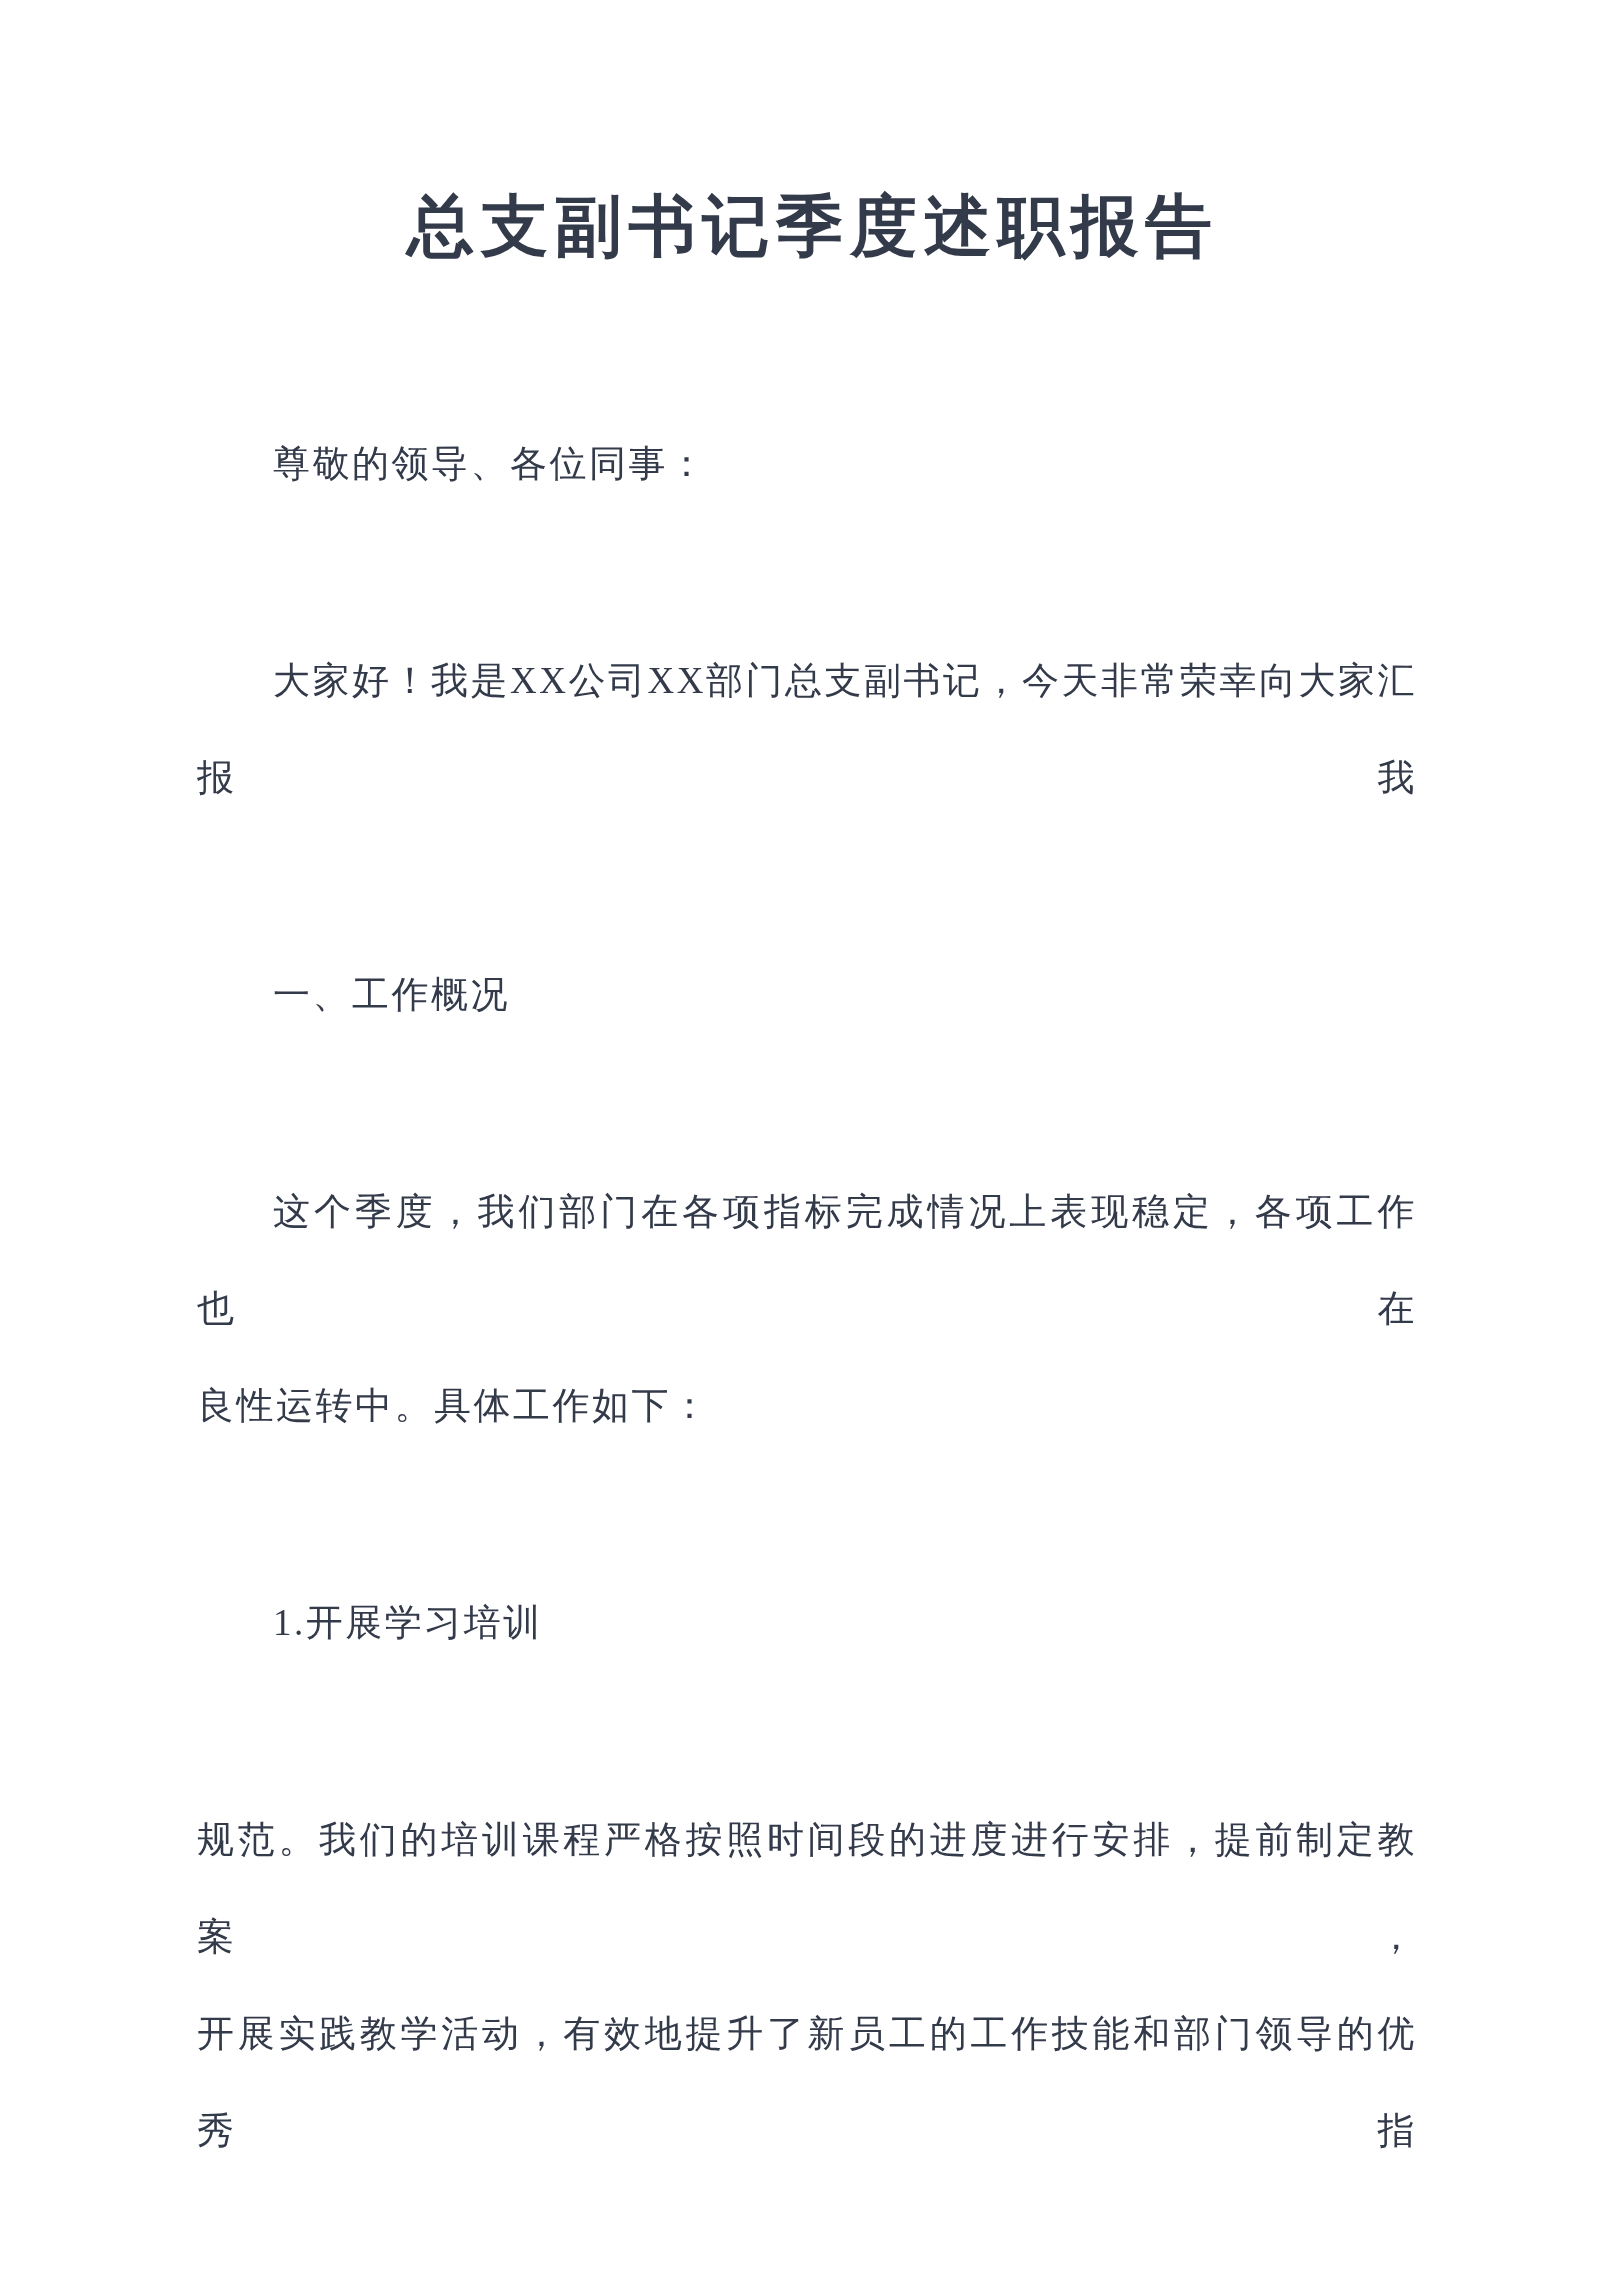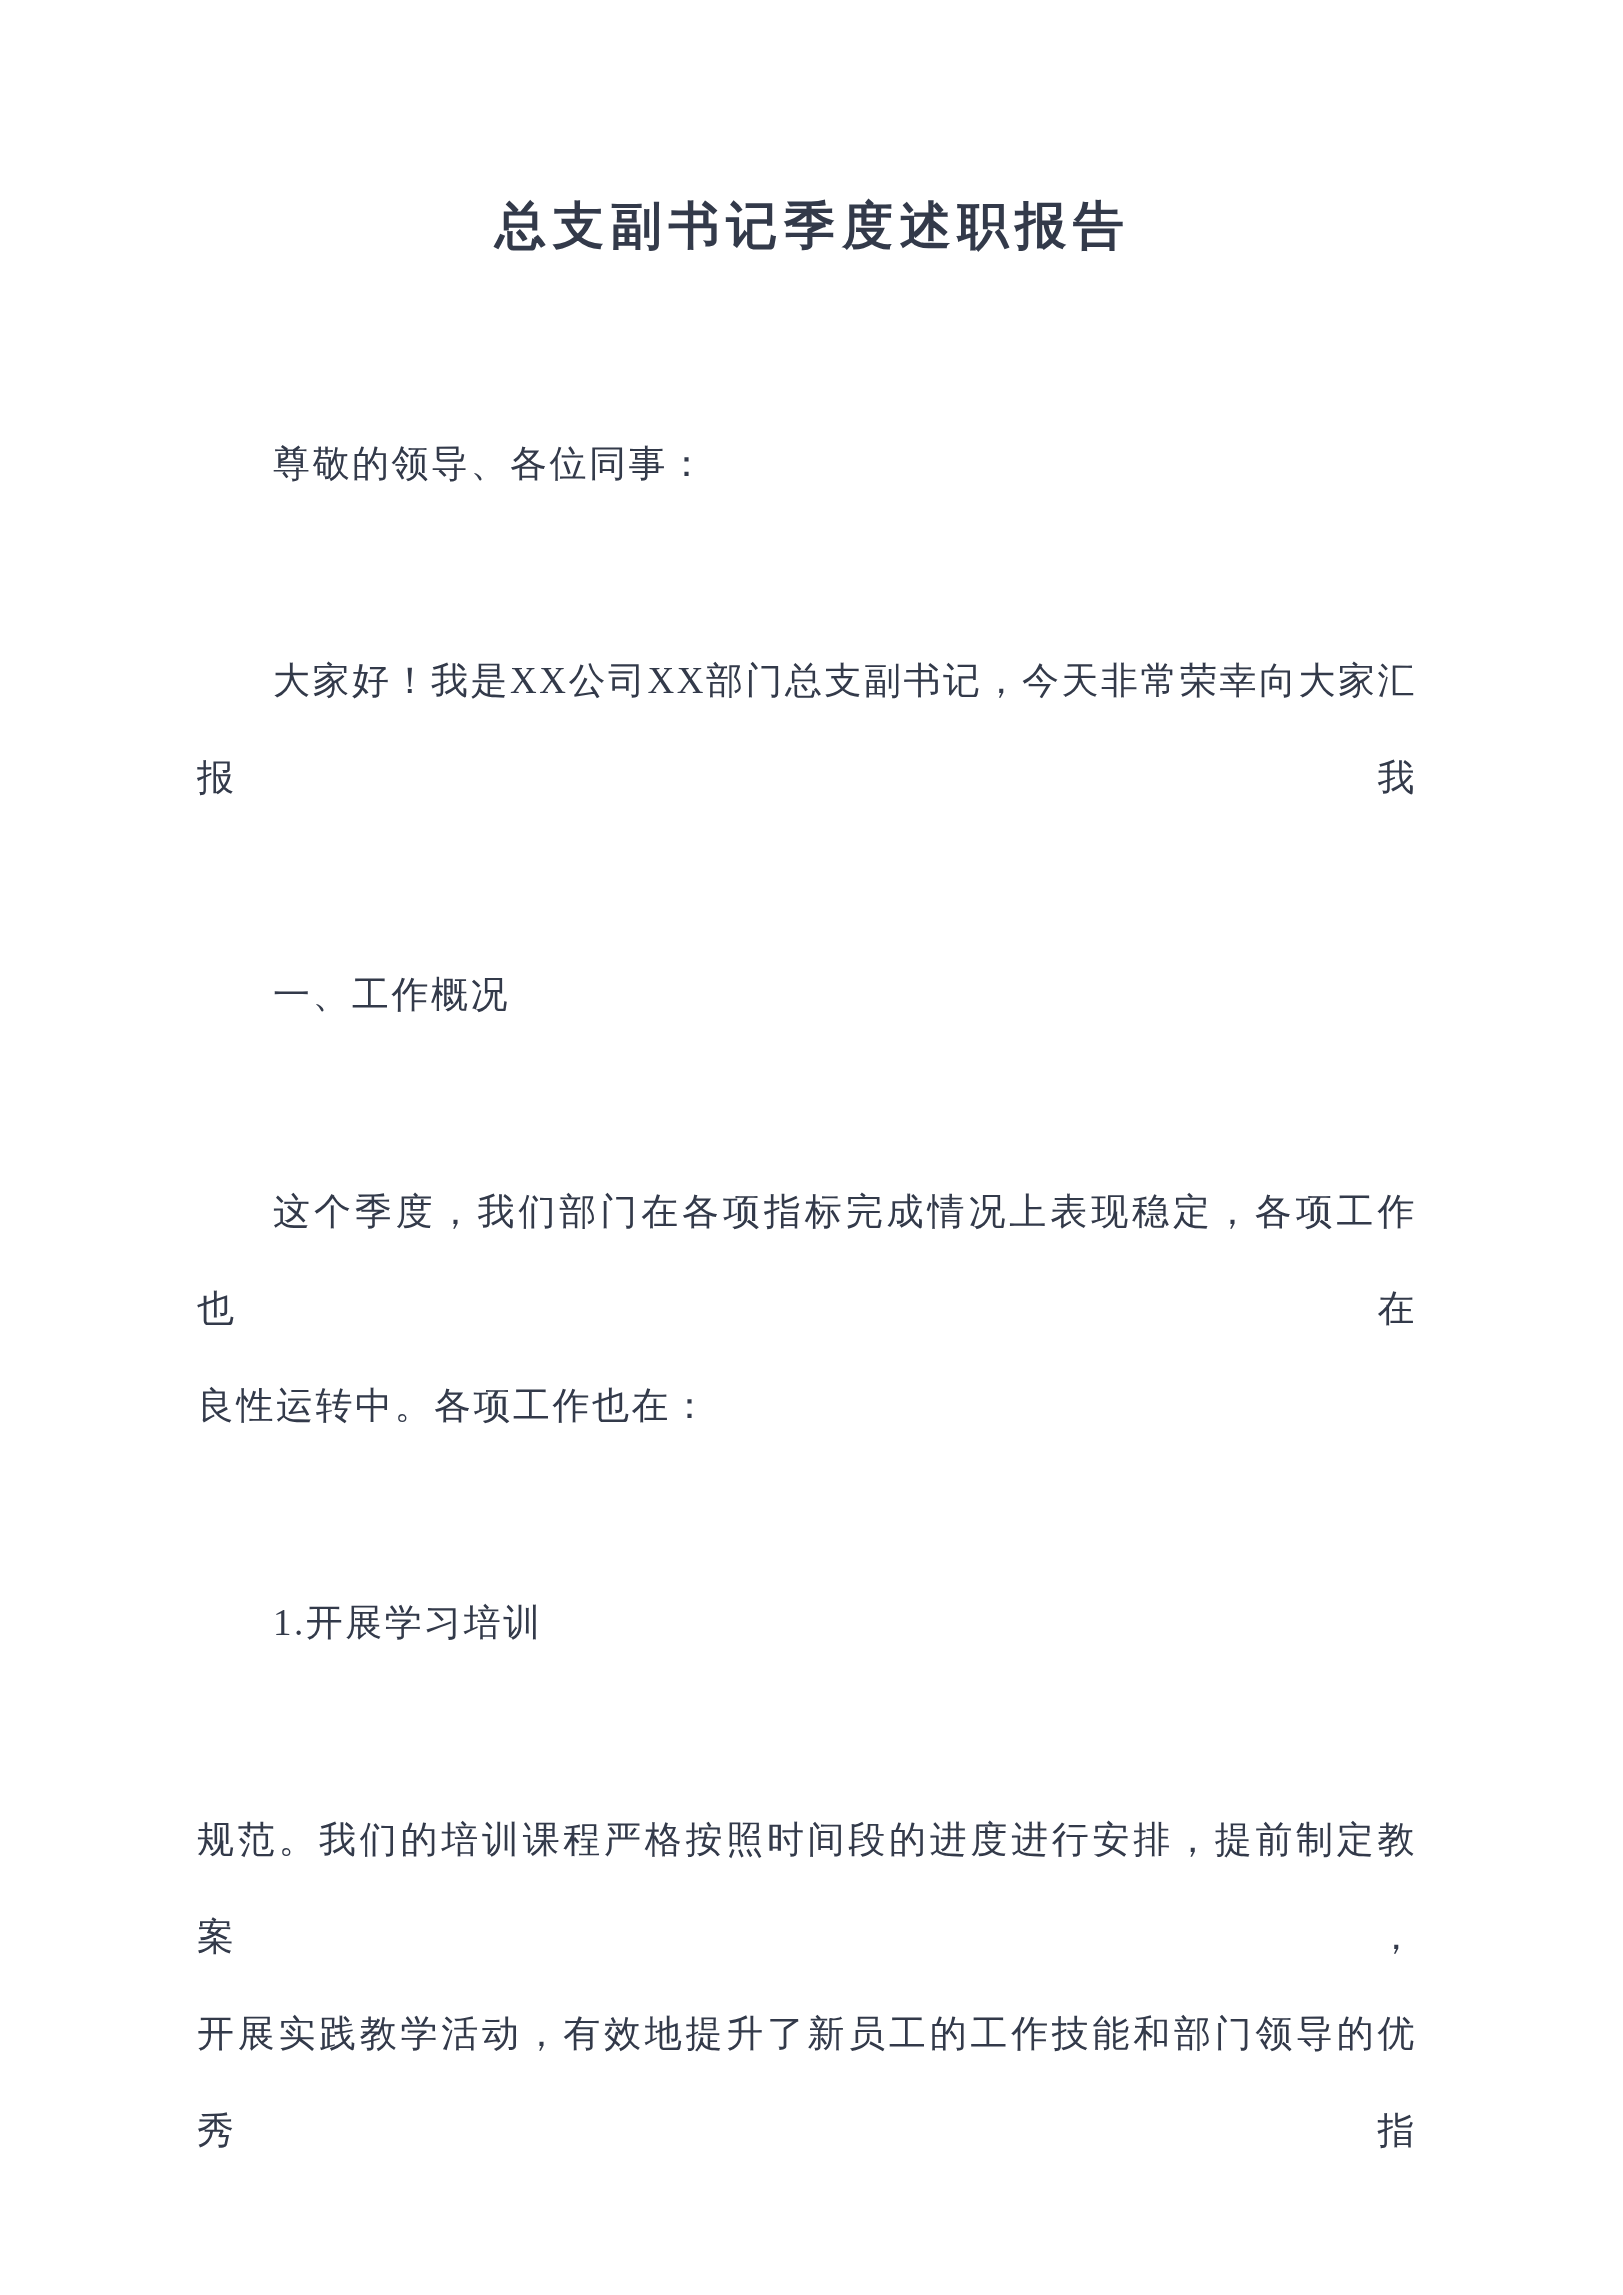--- a/index.html
+++ b/index.html
@@ -18,21 +18,21 @@
     width: 1624px;
     height: 2295px;
     background: #ffffff;
     overflow: hidden;
   }
   .content {
     padding: 178px 195px 0 197px; 
   }
   .doc-title {
     margin: 0 0 140px 0;
-    font-size: 51px;
+    font-size: 67px;
     line-height: 97px;
     font-weight: 700;
     letter-spacing: 6.8px;
     text-align: center;
     white-space: nowrap;
   }
   .para {
     margin: 0 12px 120px 0;
   }
   .para:last-child {
@@ -63,21 +63,21 @@
           <div class="line indent">尊敬的领导、各位同事：</div>
         </div>
         <div class="para">
           <div class="line indent justify">大家好！我是XX公司XX部门总支副书记，今天非常荣幸向大家汇报我</div>
         </div>
         <div class="para">
           <div class="line indent">一、工作概况</div>
         </div>
         <div class="para">
           <div class="line indent justify">这个季度，我们部门在各项指标完成情况上表现稳定，各项工作也在</div>
-          <div class="line">良性运转中。各项工作也在：</div>
+          <div class="line">良性运转中。具体工作如下：</div>
         </div>
         <div class="para">
           <div class="line indent">1.开展学习培训</div>
         </div>
         <div class="para">
           <div class="line justify">规范。我们的培训课程严格按照时间段的进度进行安排，提前制定教案，</div>
           <div class="line justify">开展实践教学活动，有效地提升了新员工的工作技能和部门领导的优秀指</div>
         </div>
       </div>
   </div>

